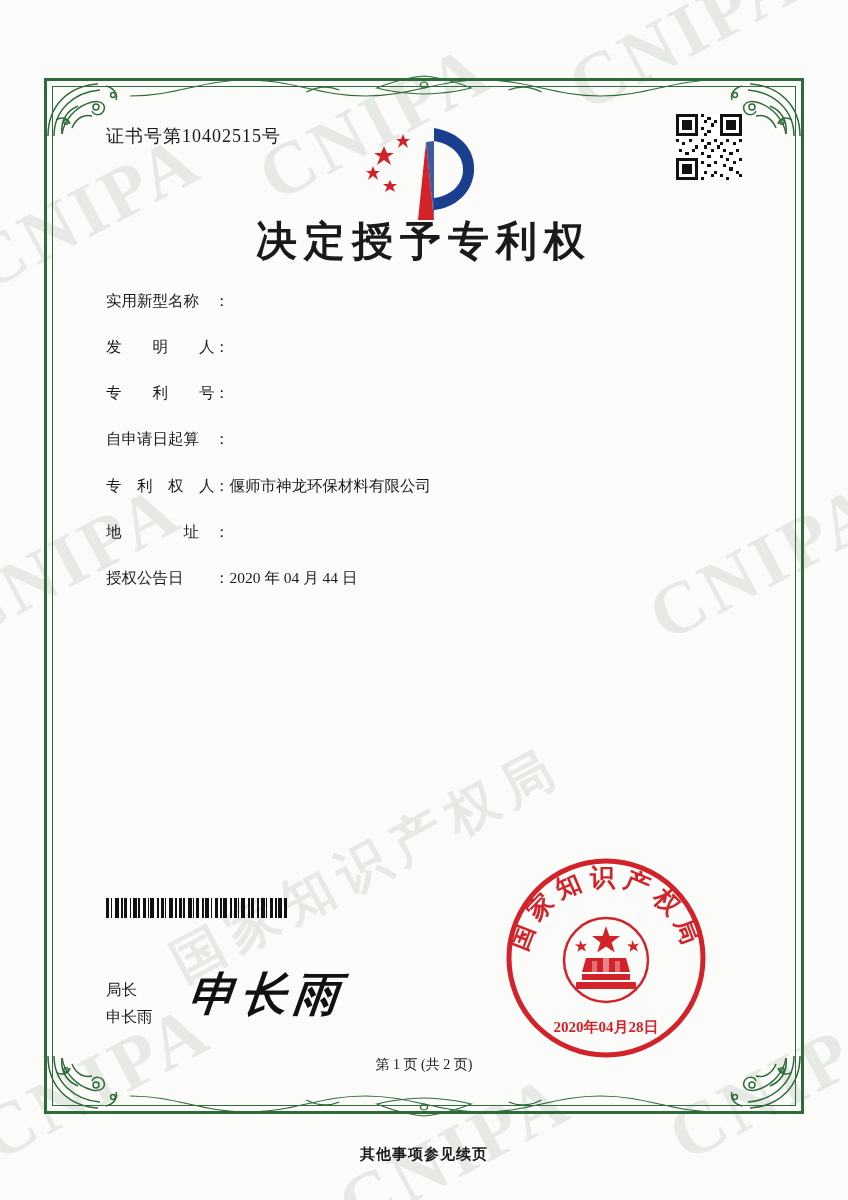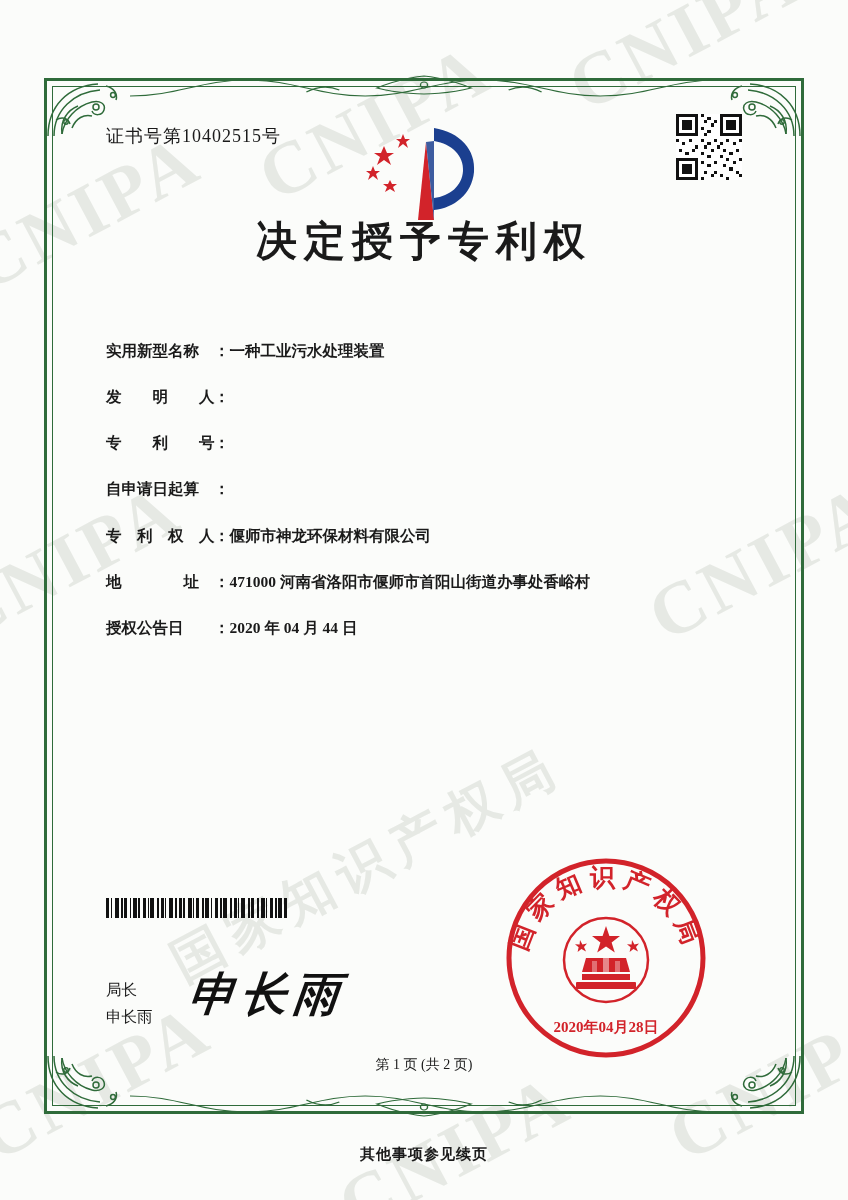--- a/index.html
+++ b/index.html
@@ -75,21 +75,21 @@
 
   .title{
     text-align:center;
     font-size:41px;
     font-weight:700;
     letter-spacing:7px;
     margin-top:34px;
     font-family:"Liberation Serif","DejaVu Serif",serif;
   }
 
-  .fields{margin-top:72px;font-weight:bold;}
+  .fields{margin-top:22px;}
   .field{
     display:flex;
     font-size:15.5px;
     margin-bottom:26px;
     line-height:1.3;
   }
   .f-label{
     width:108px;
     flex:0 0 108px;
     letter-spacing:0px;
@@ -370,21 +370,20 @@
       </svg>
     </div>
   </div>
 
   <div class="title">决定授予专利权</div>
 
   <div class="fields">
     <div class="field">
       <div class="f-label">实用新型名称</div>
       <div class="f-colon">：</div>
-      <div class="f-value">一种工业污水处理装置</div>
     </div>
     <div class="field">
       <div class="f-label">发　　明　　人</div>
       <div class="f-colon">：</div>
     </div>
     <div class="field">
       <div class="f-label">专　　利　　号</div>
       <div class="f-colon">：</div>
     </div>
     <div class="field">
@@ -392,21 +391,20 @@
       <div class="f-colon">：</div>
     </div>
     <div class="field">
       <div class="f-label">专　利　权　人</div>
       <div class="f-colon">：</div>
       <div class="f-value">偃师市神龙环保材料有限公司</div>
     </div>
     <div class="field">
       <div class="f-label">地　　　　址</div>
       <div class="f-colon">：</div>
-      <div class="f-value">471000 河南省洛阳市偃师市首阳山街道办事处香峪村</div>
     </div>
 
     <div class="field dual">
       <div class="f-label">授权公告日</div>
       <div class="f-colon">：</div>
       <div class="f-value">
         <div class="dual-a">2020 年 04 月 44 日</div>
       </div>
     </div>
   </div>

